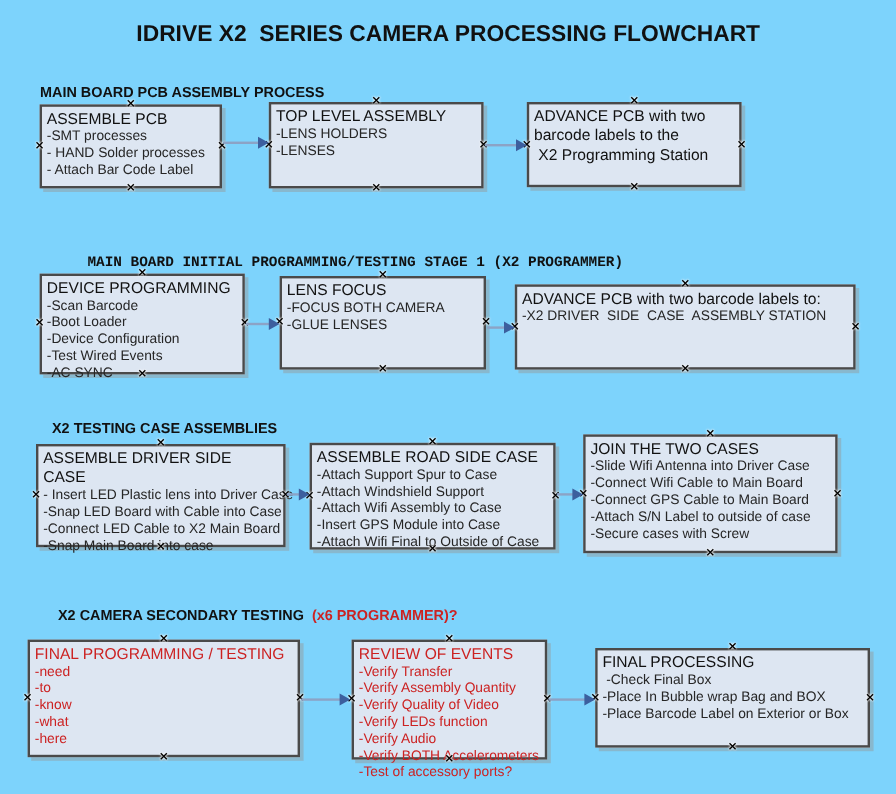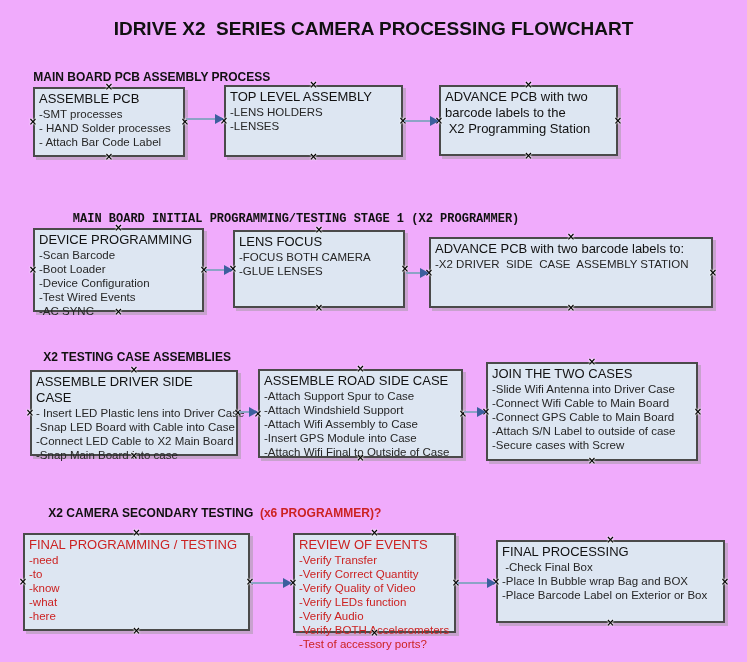--- a/index.html
+++ b/index.html
@@ -1,17 +1,17 @@
 <!DOCTYPE html>
 <html><head>
 <meta charset="utf-8">
 <style>
   html,body{margin:0;padding:0;background:#ffffff;}
   .canvas{
-    position:relative;width:747px;height:662px;background:#f0abfc;
+    position:relative;width:747px;height:662px;background:#7dd3fc;
     font-family:"Liberation Sans",sans-serif;color:#1a1a1a;overflow:hidden;
   }
   .chart-title{
     position:absolute;left:0;right:0;top:18px;text-align:center;
     font-size:19px;font-weight:bold;color:#111;white-space:pre-wrap;
   }
   .sec-head{
     position:absolute;font-size:12px;font-weight:bold;color:#111;white-space:pre-wrap;
   }
   .sec-head .red-part{color:#cc2222;white-space:pre-wrap;}
@@ -203,21 +203,21 @@
     <div class="bx-item">-here</div>
     <span class="cp cp-t">×</span>
     <span class="cp cp-b">×</span>
     <span class="cp cp-l">×</span>
     <span class="cp cp-r">×</span>
   </div>
 
   <div class="bx red" style="left:293px;top:533px;width:163px;height:100px;">
     <div class="bx-title">REVIEW OF EVENTS</div>
     <div class="bx-item">-Verify Transfer</div>
-    <div class="bx-item">-Verify Correct Quantity</div>
+    <div class="bx-item">-Verify Assembly Quantity</div>
     <div class="bx-item">-Verify Quality of Video</div>
     <div class="bx-item">-Verify LEDs function</div>
     <div class="bx-item">-Verify Audio</div>
     <div class="bx-item">-Verify BOTH Accelerometers</div>
     <div class="bx-item">-Test of accessory ports?</div>
     <span class="cp cp-t">×</span>
     <span class="cp cp-b">×</span>
     <span class="cp cp-l">×</span>
     <span class="cp cp-r">×</span>
   </div>

